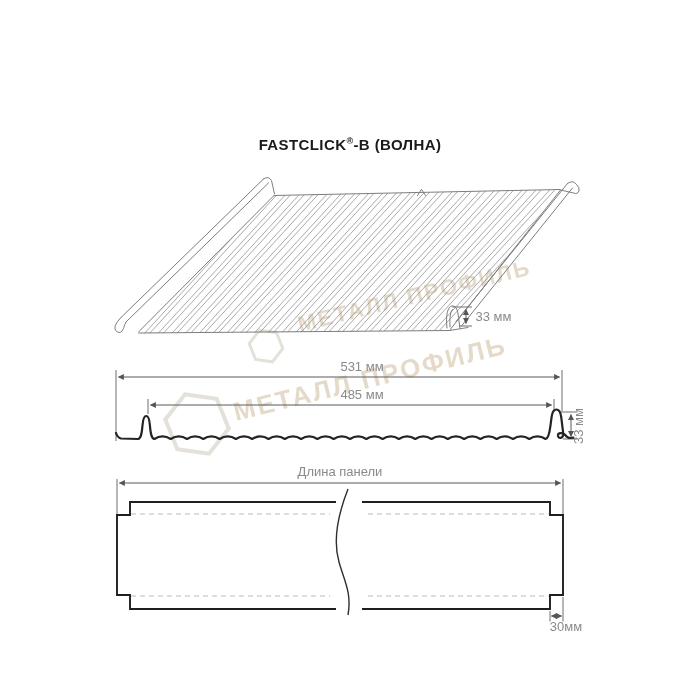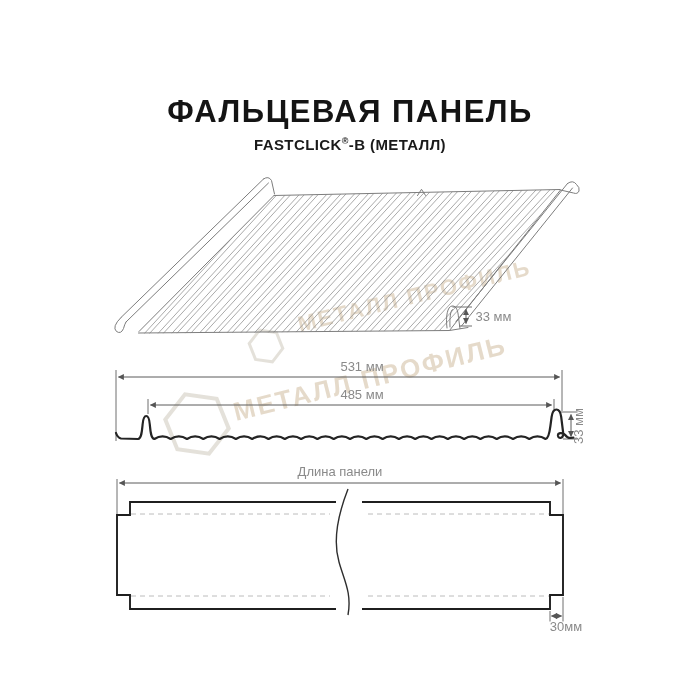--- a/index.html
+++ b/index.html
@@ -26,22 +26,21 @@
   .dash{stroke:#bcbcbc;stroke-width:1;stroke-dasharray:5 4;fill:none;}
   .wm-text{fill:rgba(213,196,170,0.62);font-weight:bold;font-family:"Liberation Sans",sans-serif;}
   .wm-hex{stroke:rgba(214,209,198,0.65);fill:none;}
   .rib{stroke:#8e8e8e;stroke-width:0.75;}
 </style>
 </head>
 <body>
 
 <div class="canvas">
 
-  <div class="title">ФАЛЬЦЕВАЯ ПАНЕЛЬ</div>
-  <div class="subtitle"><span>FASTCLICK</span><sup>®</sup><span>-B (МЕТАЛЛ)</span></div>
+  <div class="subtitle"><span>FASTCLICK</span><sup>®</sup><span>-B (ВОЛНА)</span></div>
 
   <svg style="left:100px;top:168px" width="500" height="182" viewBox="100 168 500 182">
     <defs>
       <marker id="ar1" viewBox="0 0 10 10" refX="9" refY="5" markerWidth="8" markerHeight="6" orient="auto-start-reverse">
         <path d="M0,0 L10,5 L0,10 z" fill="#555"></path>
       </marker>
       <clipPath id="panelClip">
         <polygon points="140,333.5 273.5,195.5 560,189.5 449.5,330.5"></polygon>
       </clipPath>
     </defs>

